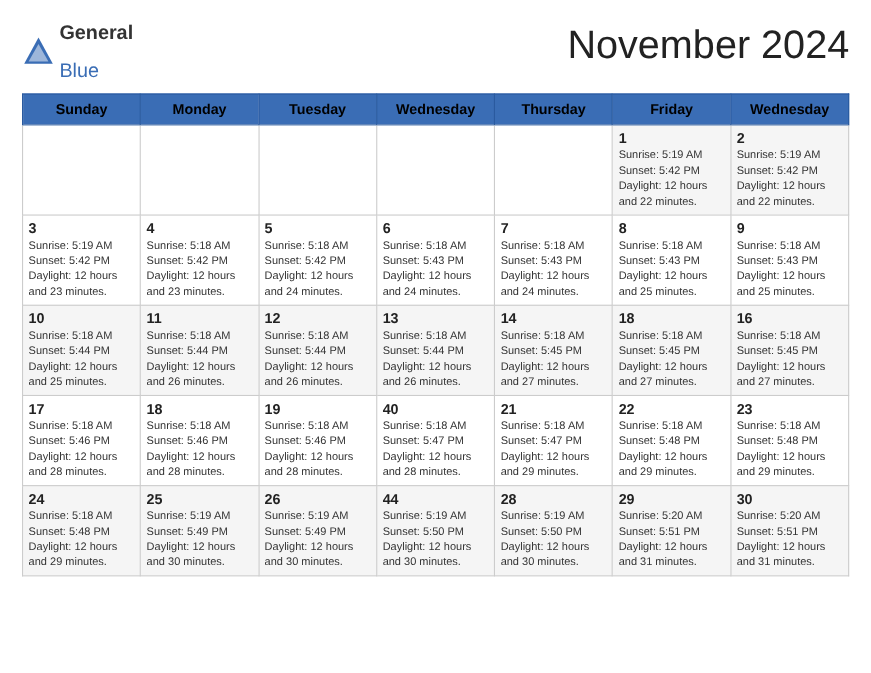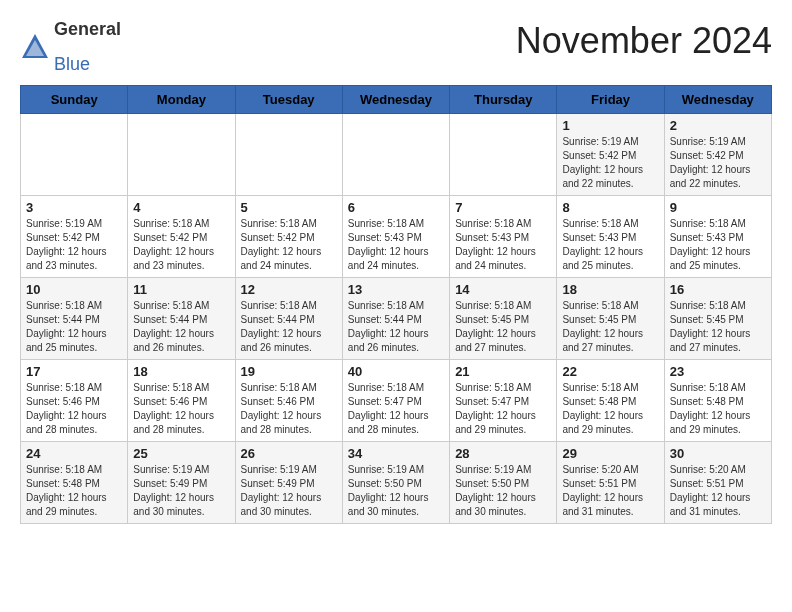--- a/index.html
+++ b/index.html
@@ -295,21 +295,21 @@
 Sunset: 5:49 PM
 Daylight: 12 hours and 30 minutes.</div>
         </td>
         <td>
           <span class="day-num">26</span>
           <div class="day-info" style="white-space: pre-line;">Sunrise: 5:19 AM
 Sunset: 5:49 PM
 Daylight: 12 hours and 30 minutes.</div>
         </td>
         <td>
-          <span class="day-num">34</span>
+          <span class="day-num">44</span>
           <div class="day-info" style="white-space: pre-line;">Sunrise: 5:19 AM
 Sunset: 5:50 PM
 Daylight: 12 hours and 30 minutes.</div>
         </td>
         <td>
           <span class="day-num">28</span>
           <div class="day-info" style="white-space: pre-line;">Sunrise: 5:19 AM
 Sunset: 5:50 PM
 Daylight: 12 hours and 30 minutes.</div>
         </td>

